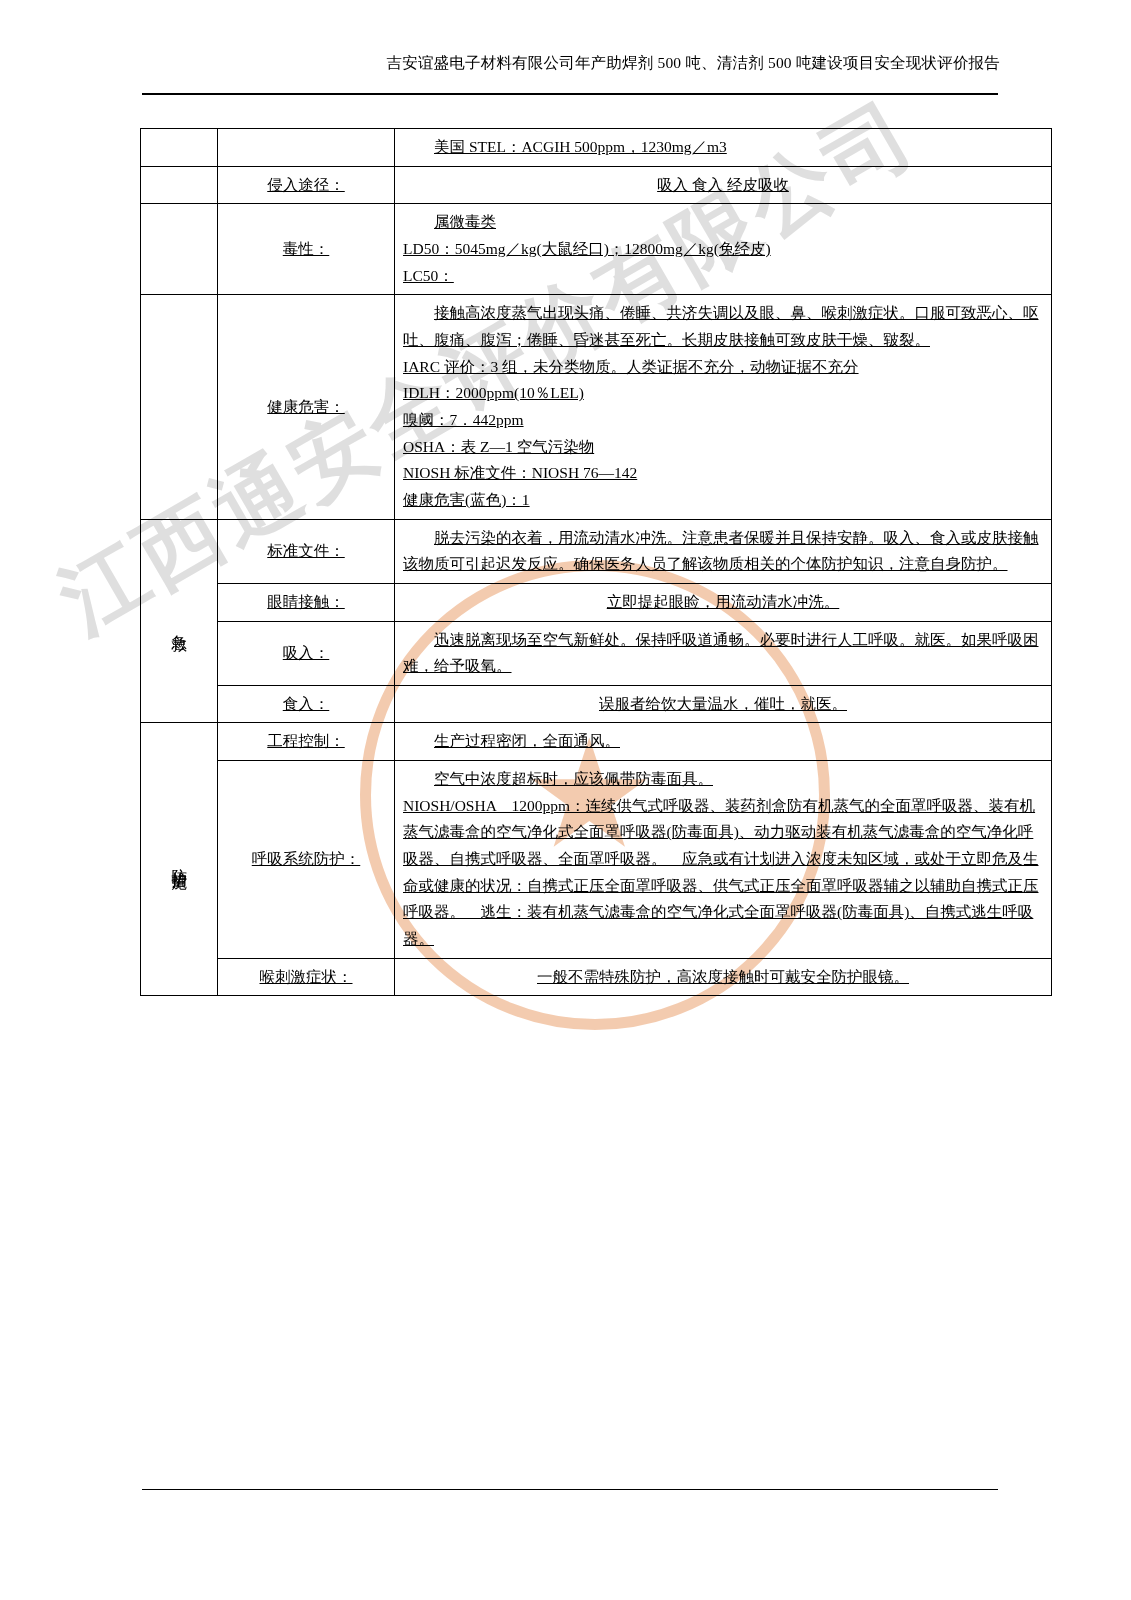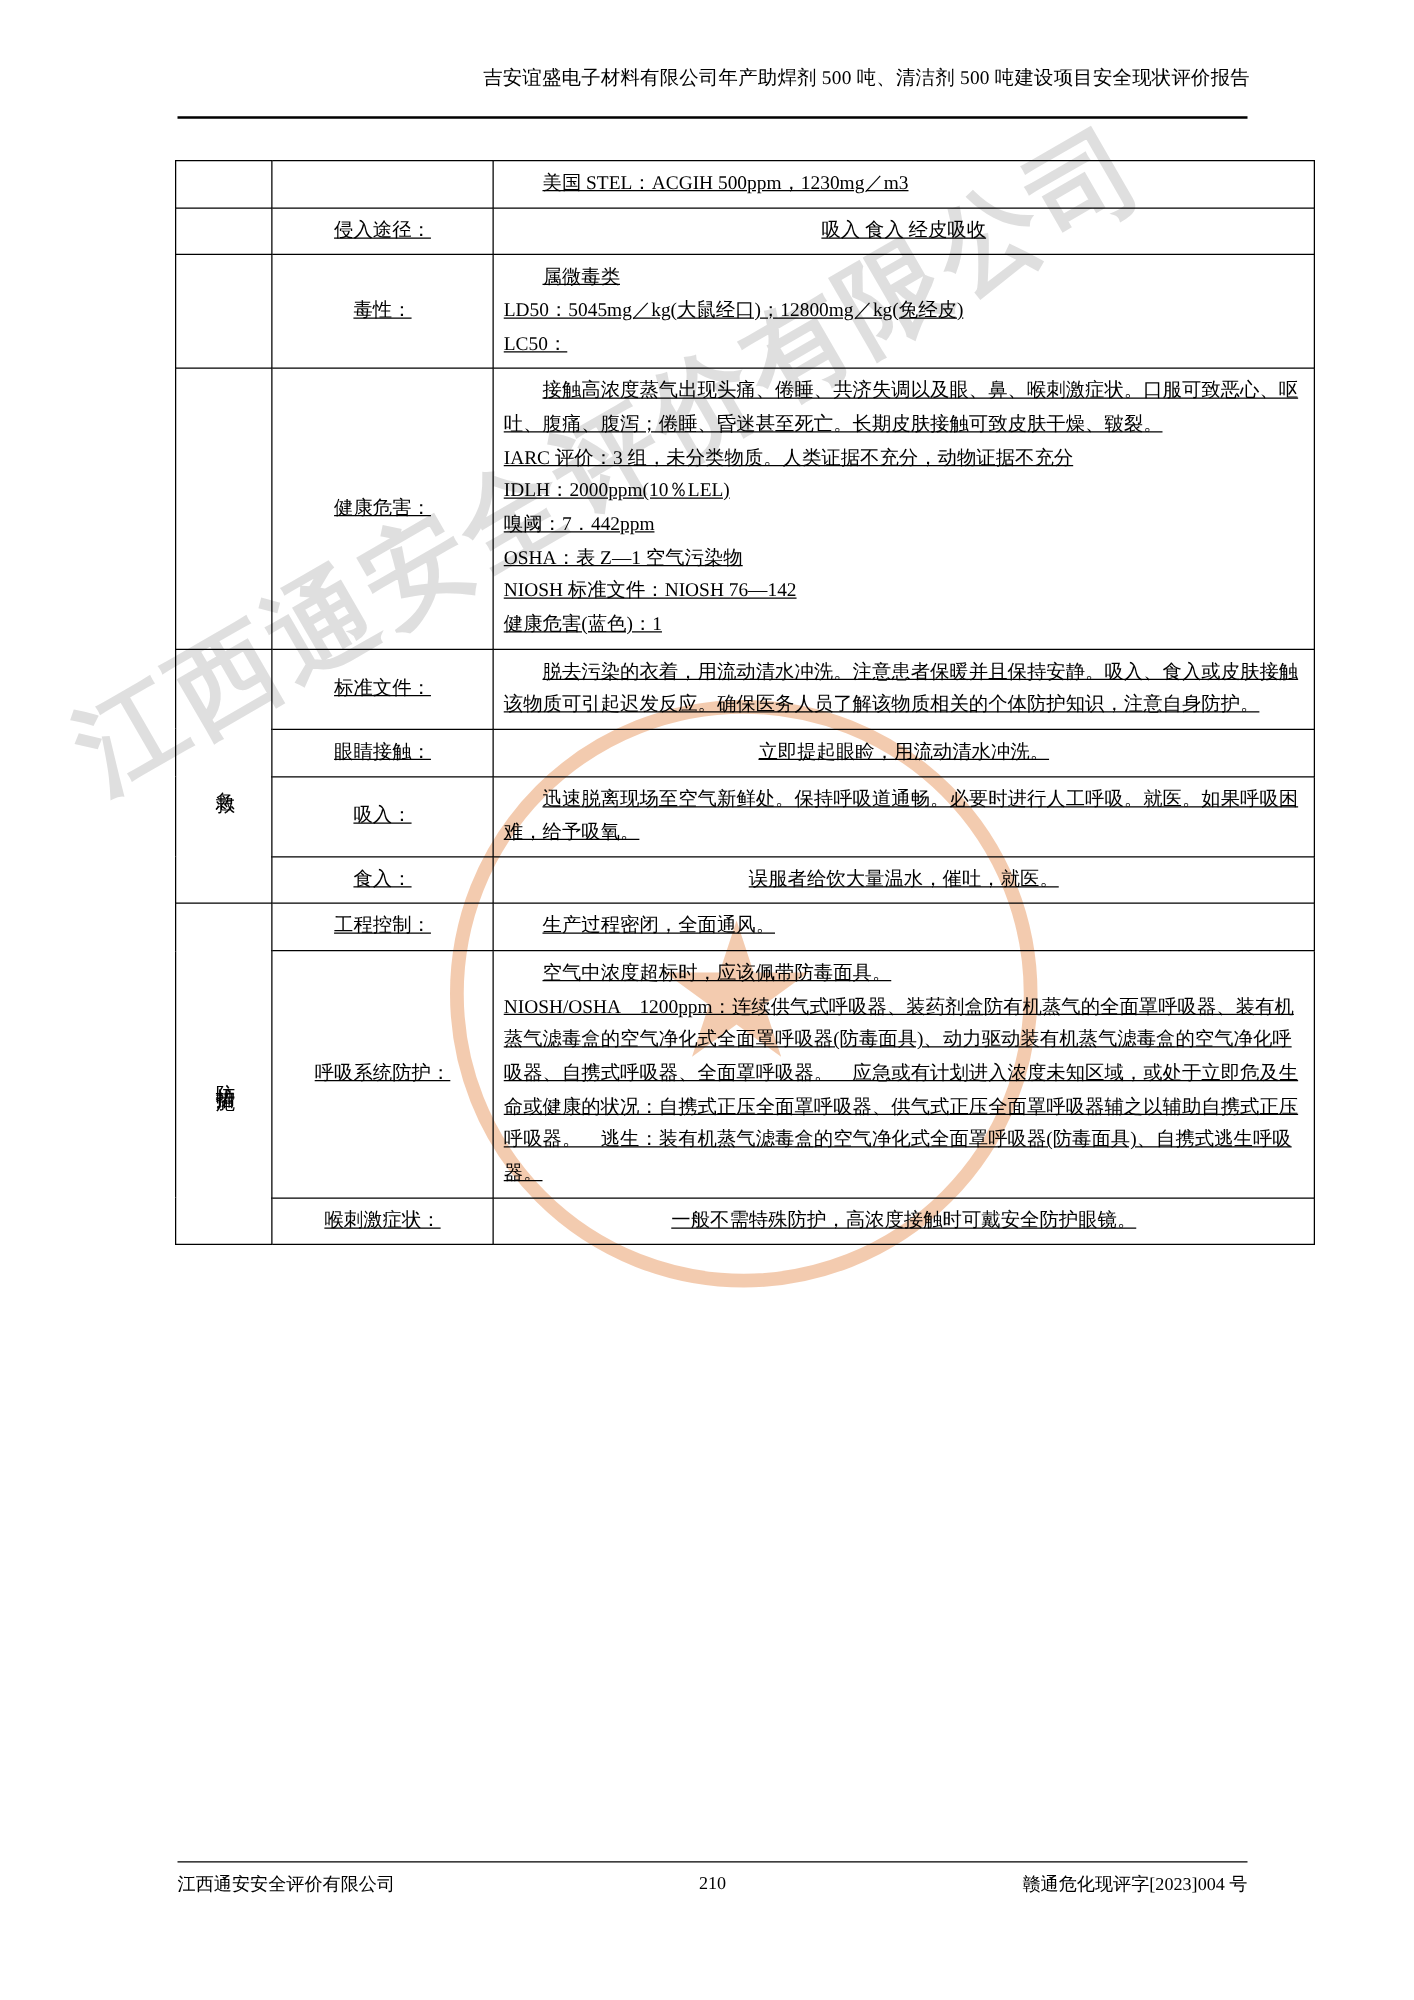--- a/index.html
+++ b/index.html
@@ -272,19 +272,14 @@
           <td class="col-b">喉刺激症状：</td>
           <td class="col-c c-center">
             <span class="cell-text">一般不需特殊防护，高浓度接触时可戴安全防护眼镜。</span>
           </td>
         </tr>
       </tbody>
     </table>
   </div>
 
   <div class="footer-rule"></div>
-  <div class="footer">
-    <div class="footer-left">江西通安安全评价有限公司</div>
-    <div class="footer-center">210</div>
-    <div class="footer-right">赣通危化现评字[2023]004 号</div>
-  </div>
 
 </div>
 
 </body></html>

